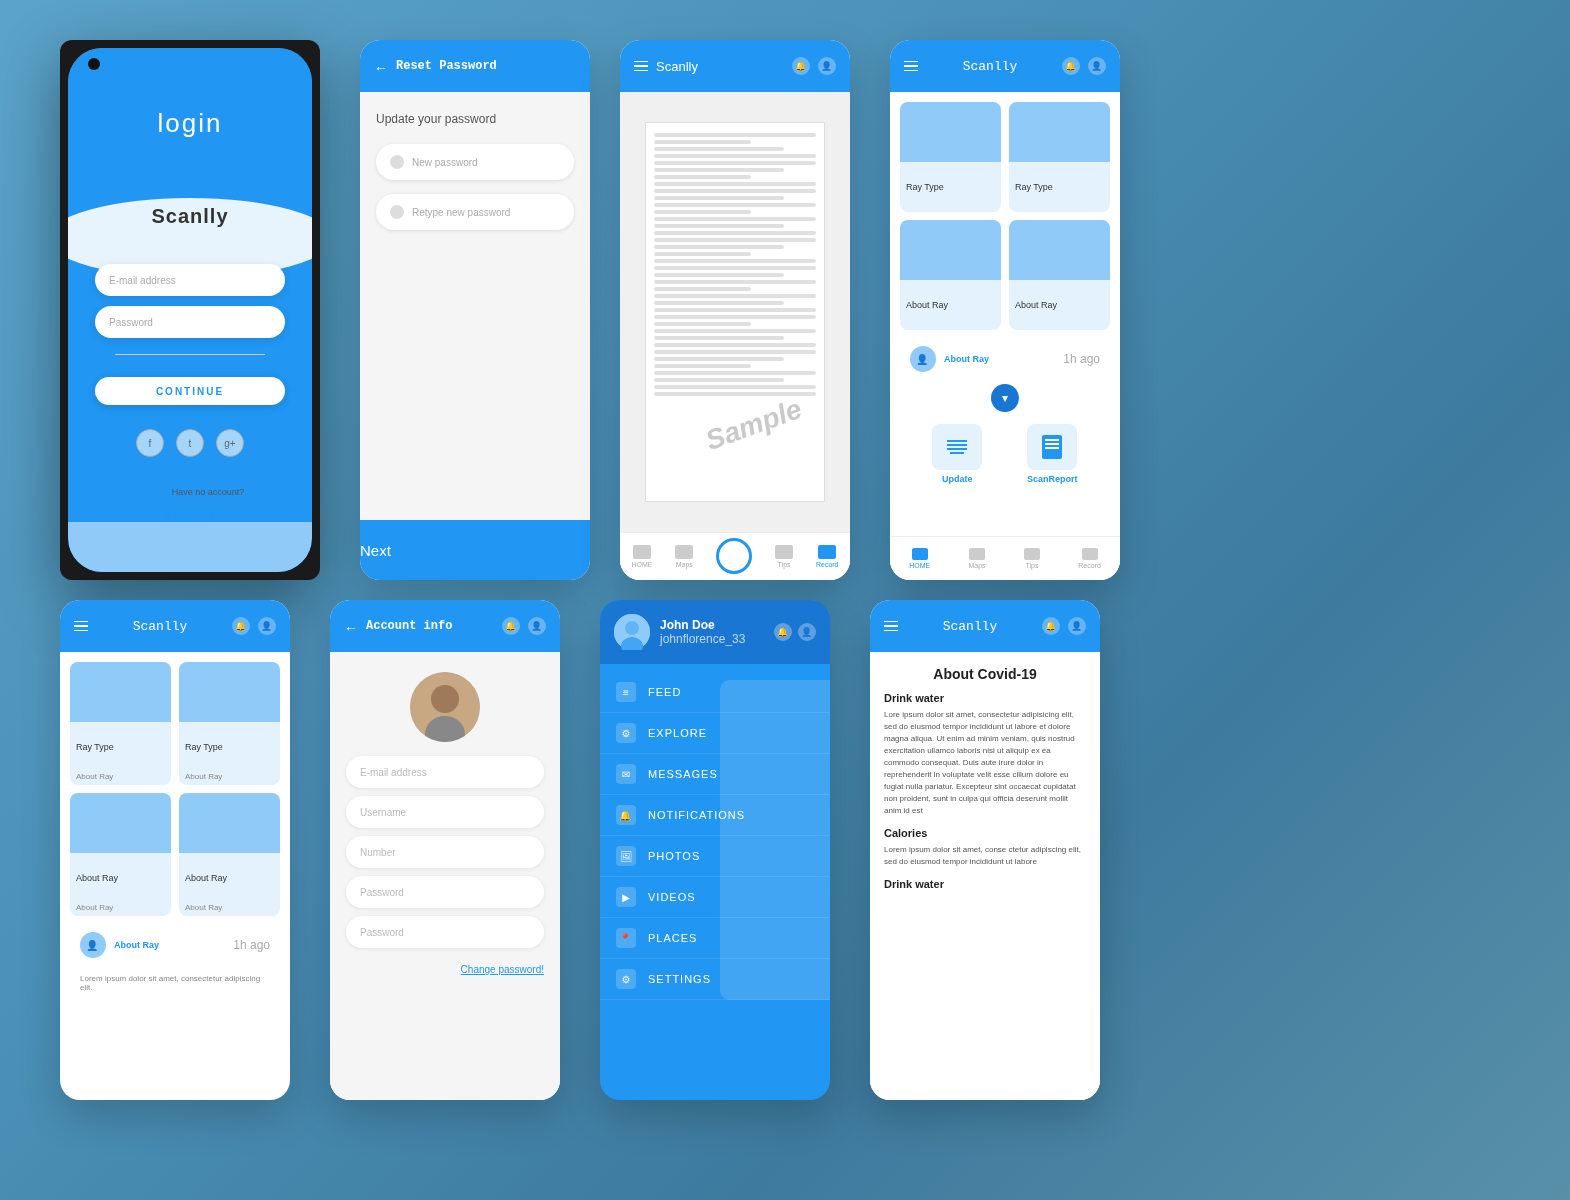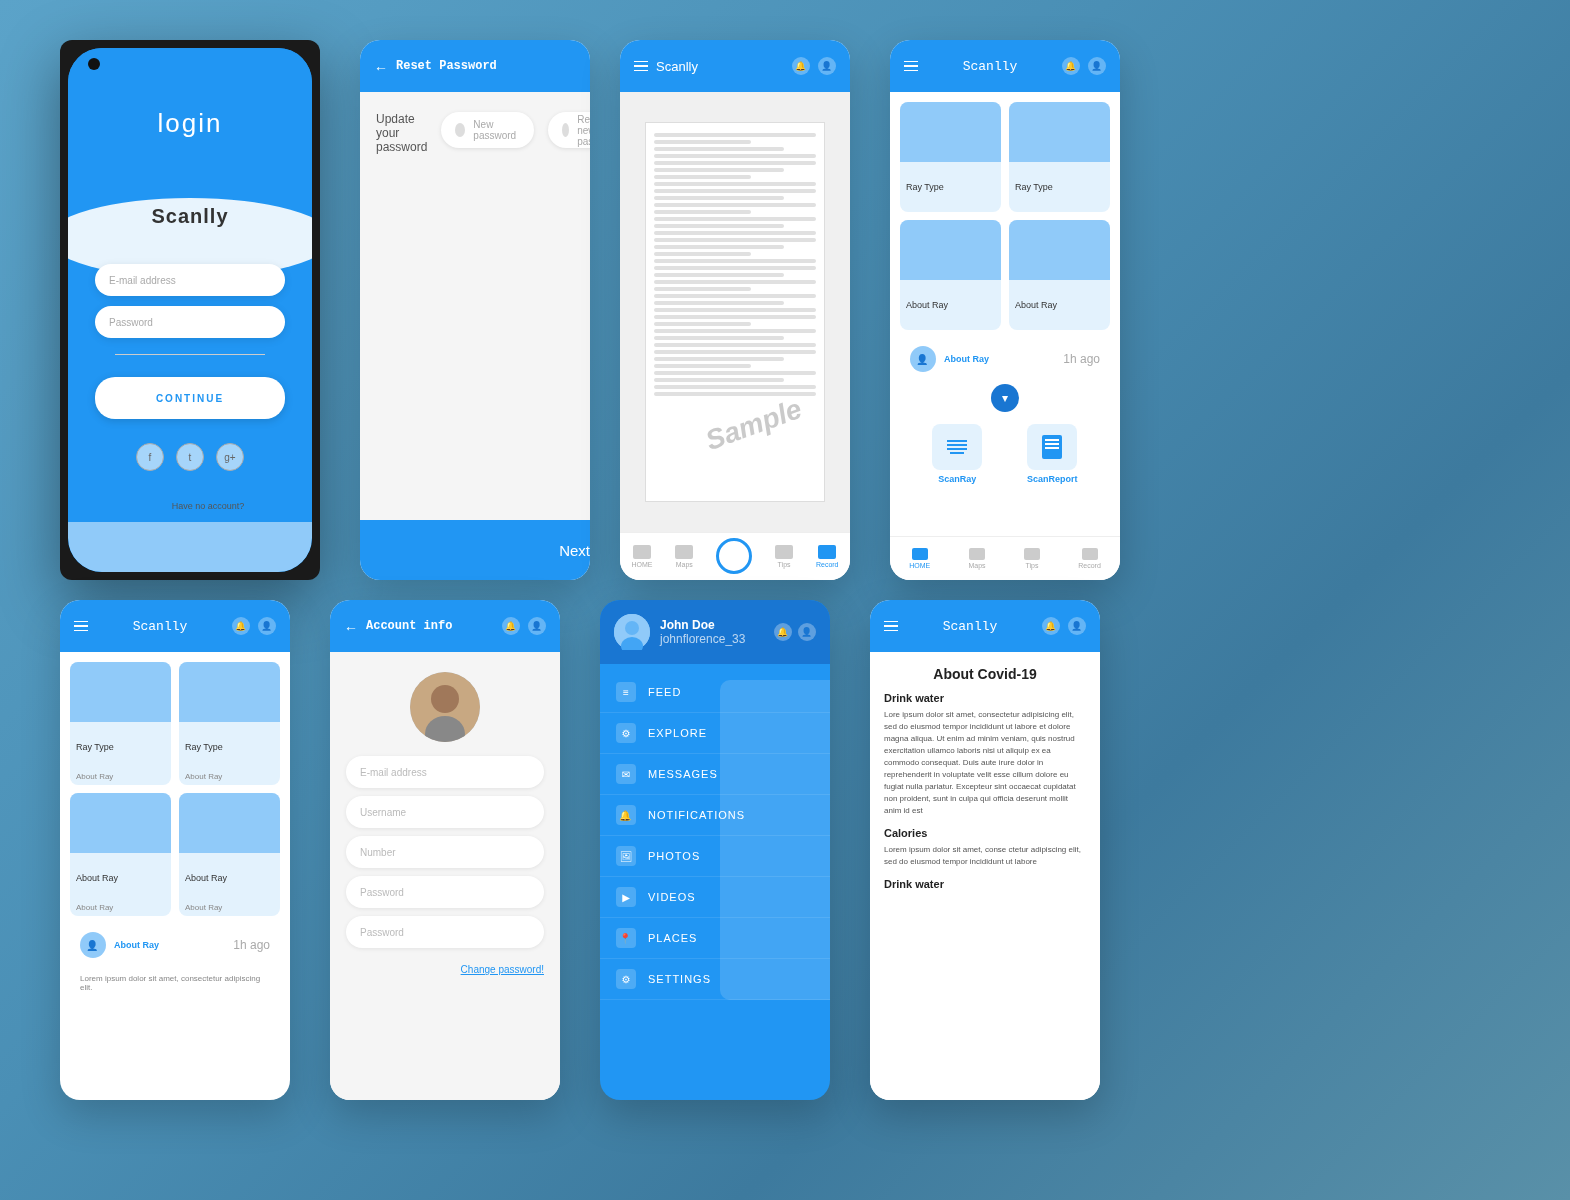--- a/index.html
+++ b/index.html
@@ -99,21 +99,21 @@
       box-shadow: 0 2px 8px rgba(0,0,0,0.1);
     }
     .login-divider {
       width: 150px;
       height: 1px;
       background: #ccc;
       margin: 6px 0;
     }
     .login-btn {
       width: 190px;
-      height: 42px;
+      height: 28px;
       background: white;
       border-radius: 20px;
       display: flex;
       align-items: center;
       justify-content: center;
       font-size: 10px;
       font-weight: bold;
       color: #2196f3;
       letter-spacing: 2px;
       box-shadow: 0 2px 8px rgba(0,0,0,0.15);
@@ -188,21 +188,21 @@
       font-size: 12px;
       font-family: 'Courier New', monospace;
       font-weight: bold;
     }
     .reset-body {
       padding: 20px 16px;
       background: #f5f5f5;
       flex: 1;
       height: calc(100% - 52px - 60px);
       display: flex;
-      flex-direction: row;
+      flex-direction: column;
       gap: 14px;
     }
     .reset-subtitle {
       font-size: 12px;
       color: #555;
       margin-bottom: 4px;
     }
     .reset-input {
       width: 100%;
       height: 36px;
@@ -224,21 +224,21 @@
     }
     .reset-footer {
       position: absolute;
       bottom: 0;
       left: 0;
       right: 0;
       height: 60px;
       background: #2196f3;
       display: flex;
       align-items: center;
-      justify-content: flex-end;
+      justify-content: flex-start;
     }
     .reset-next-btn {
       color: white;
       font-size: 15px;
       font-weight: 500;
     }
 
     
     .phone-scan {
       position: absolute;
@@ -938,21 +938,21 @@
     <div class="action-btns">
       <div class="action-btn-item">
         <div class="action-btn-icon">
           <div class="action-icon-lines">
             <div class="action-icon-line"></div>
             <div class="action-icon-line"></div>
             <div class="action-icon-line"></div>
             <div class="action-icon-line" style="width:14px"></div>
           </div>
         </div>
-        <span class="action-btn-label">ScanRay</span>
+        <span class="action-btn-label">Update</span>
       </div>
       <div class="action-btn-item">
         <div class="action-btn-icon">
           <div class="action-icon-doc"></div>
         </div>
         <span class="action-btn-label">ScanReport</span>
       </div>
     </div>
   </div>
   <div class="grid-bottom-nav">

